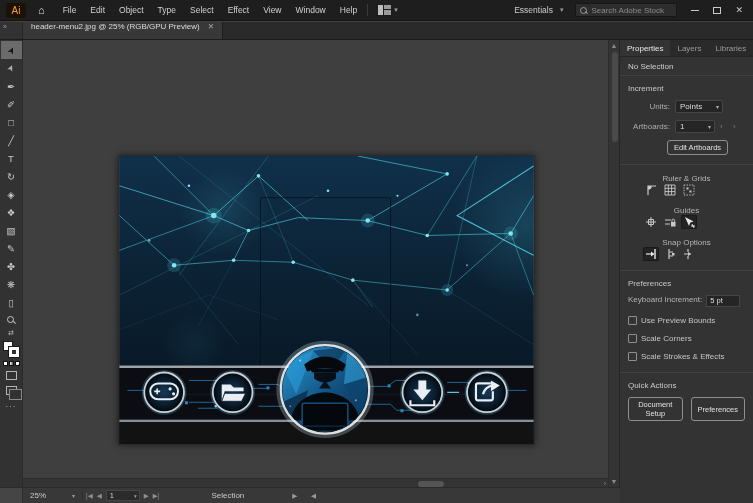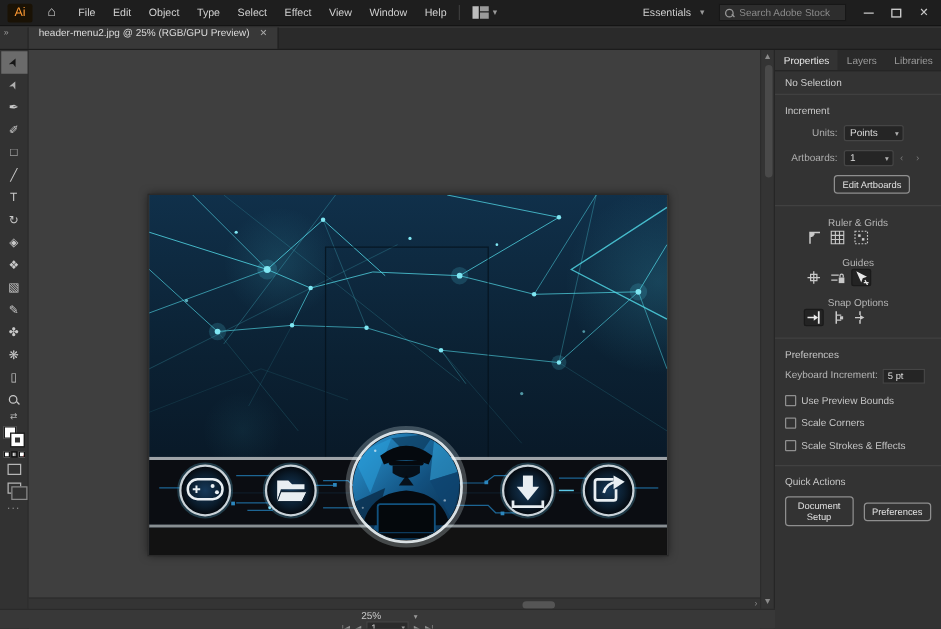--- a/index.html
+++ b/index.html
@@ -100,24 +100,24 @@
   .iconrow .rl { flex:1; color:#b5b5b5; }
   .icbtns { display:flex; gap:3px; margin-right:34px; }
   .icbtn { width:16px; height:14px; display:flex; align-items:center; justify-content:center; border-radius:2px; }
   .icbtn.active { background:#232323; box-shadow:inset 0 0 0 1px #1a1a1a; }
   .icbtn svg { display:block; }
   .prefrow { display:flex; margin-top:7px; }
   .ki-input { width:34px; height:12px; background:#252525; border:1px solid #454545; color:#dcdcdc; font-size:7.5px; padding:0 3px; margin-left:4px; }
   .cbrow { display:flex; align-items:center; gap:4px; margin-top:9px; }
   .cb { width:9px; height:9px; border:1px solid #8f8f8f; border-radius:1px; background:transparent; }
   .cblabel { color:#c5c5c5; }
-  .qa-btns { display:flex; gap:8px; margin-top:7px;align-items:center; }
-
-  
-  .statusbar { position:absolute; left:0; bottom:0; width:620px; height:16px; background:#383838; border-top:1px solid #2a2a2a; display:flex; align-items:center; font-size:8px; color:#c9c9c9;flex-direction:column; }
+  .qa-btns { display:flex; gap:8px; margin-top:7px; }
+
+  
+  .statusbar { position:absolute; left:0; bottom:0; width:620px; height:16px; background:#383838; border-top:1px solid #2a2a2a; display:flex; align-items:center; font-size:8px; color:#c9c9c9; }
   .sb-corner { width:23px; height:100%; background:#454545; border-right:1px solid #2e2e2e; }
   .sb-zoom { display:flex; align-items:center; width:56px; padding-left:7px; }
   .sb-zoom .zv { flex:1; }
   .sbchev { color:#9a9a9a; font-size:6px; margin-right:4px; }
   .sb-sep { width:1px; height:10px; background:#2d2d2d; margin:0 3px; }
   .navg { display:flex; align-items:center; gap:4px; color:#8f8f8f; font-size:6.5px; }
   .abox { width:34px; height:11px; background:#2b2b2b; border:1px solid #454545; color:#d0d0d0; font-size:7.5px; display:flex; align-items:center; padding:0 3px; position:relative; }
   .abox .dchev { position:absolute; right:2px; font-size:5.5px; color:#9a9a9a; }
   .sb-mode { margin-left:52px; color:#c9c9c9; }
   .sb-arrows { margin-left:48px; color:#9a9a9a; font-size:6.5px; letter-spacing:6px; }

